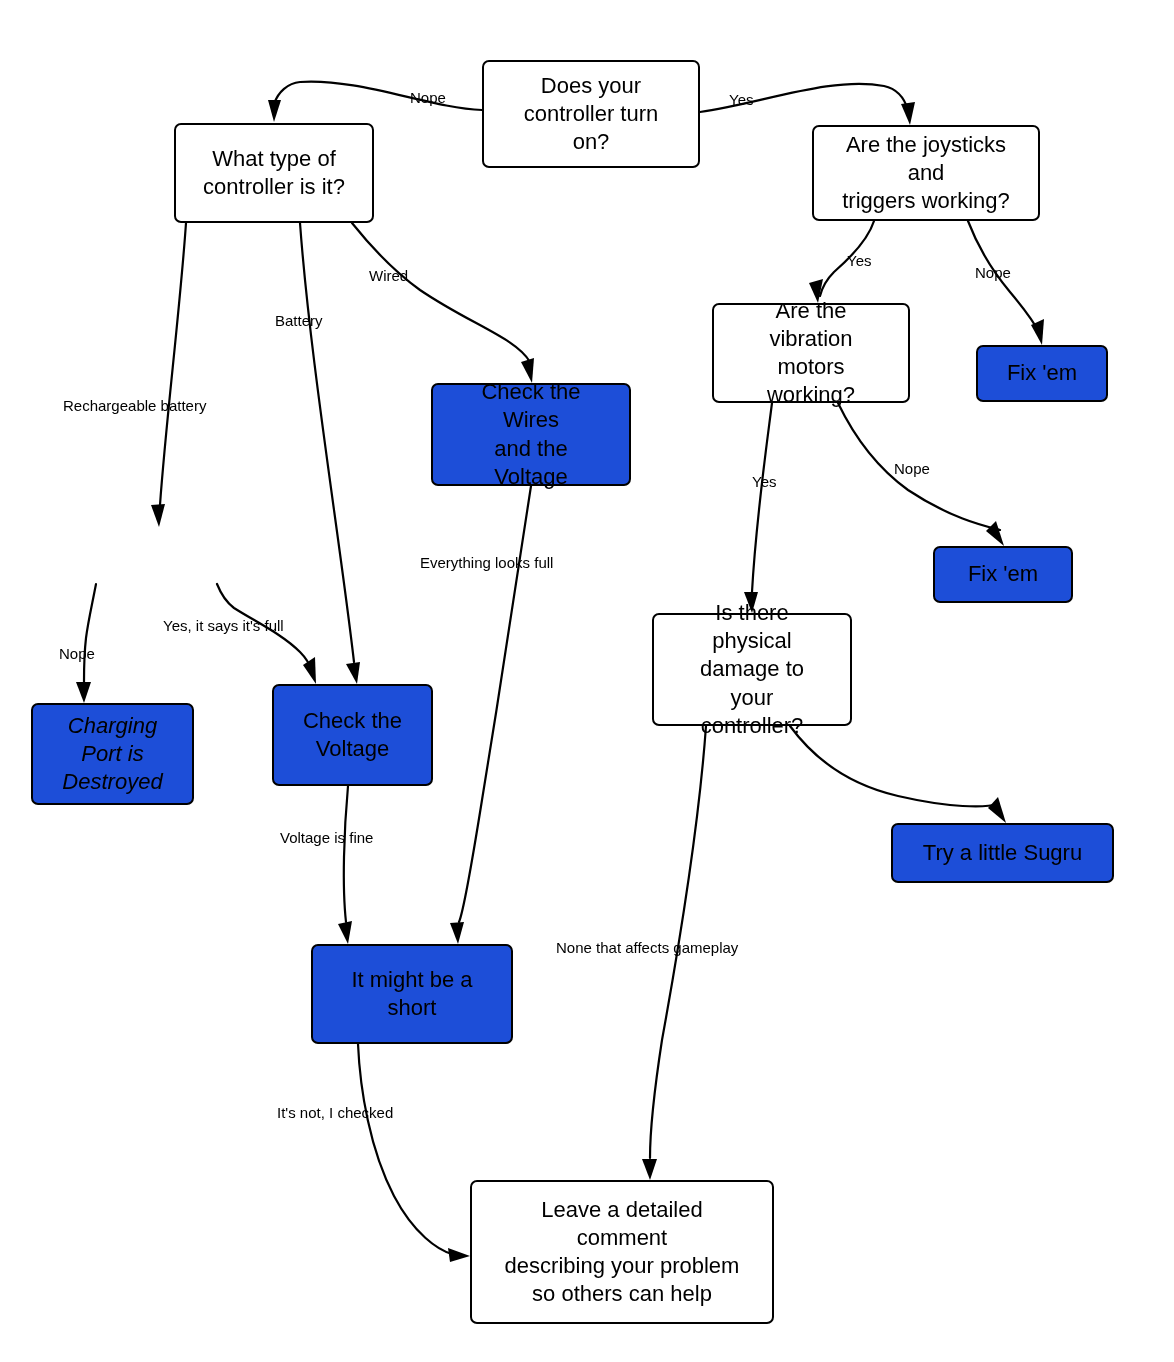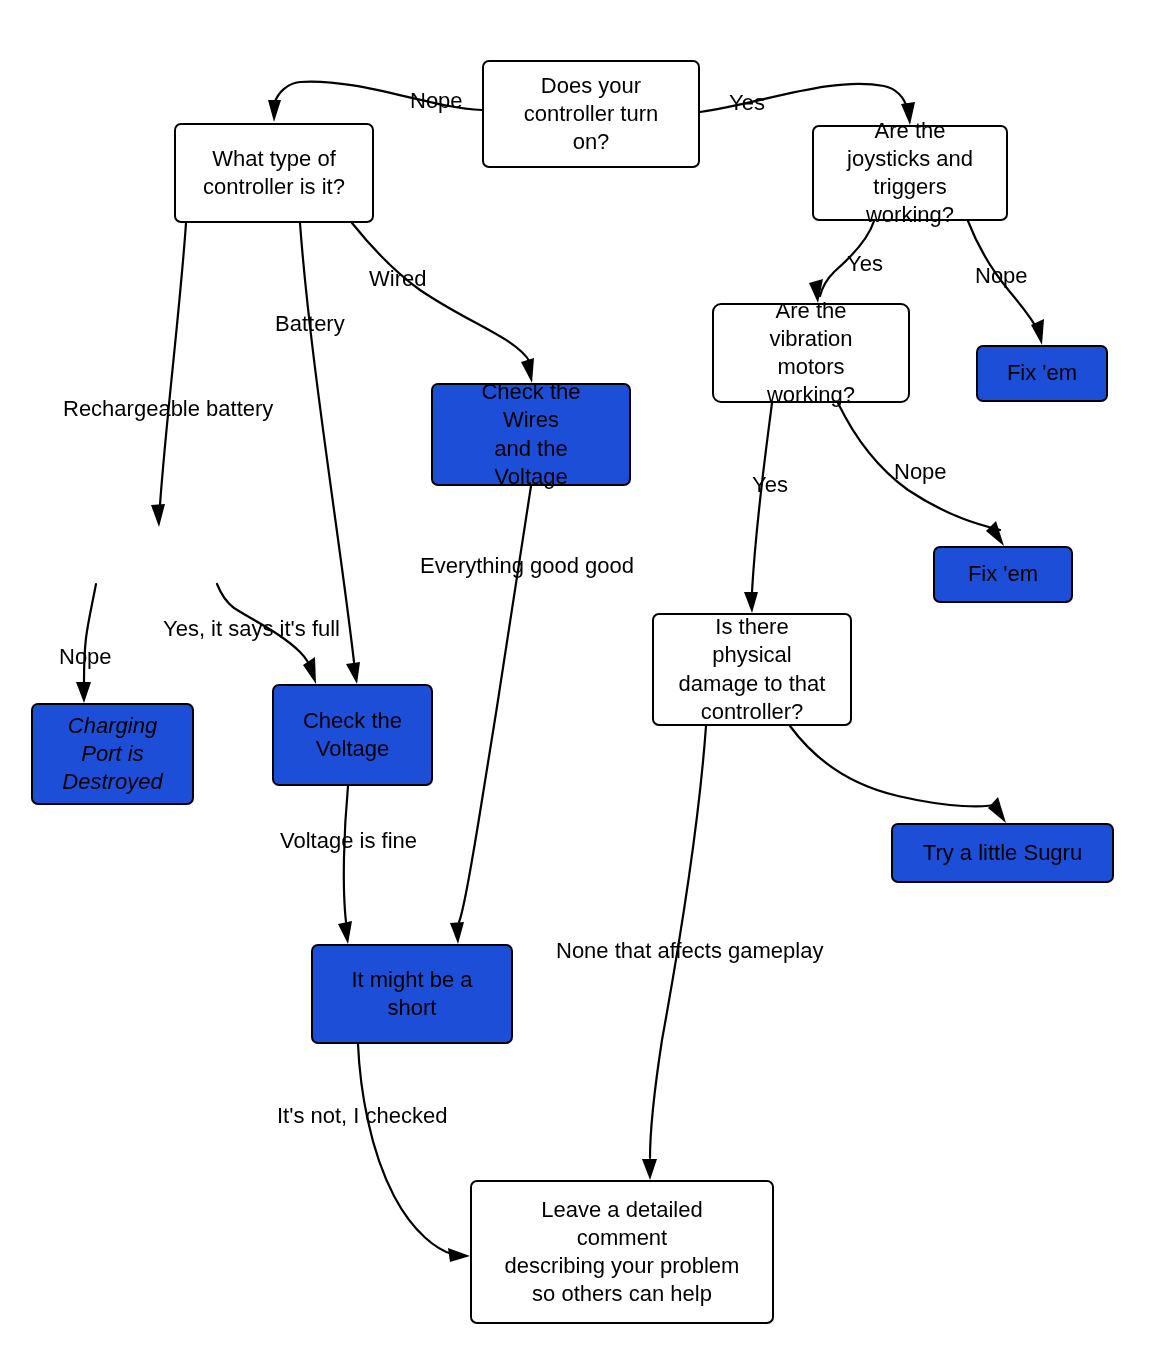--- a/index.html
+++ b/index.html
@@ -57,21 +57,21 @@
   .node.shaded {
     background: #1d4ed8;
   }
   .node .label {
     display: block;
     width: 100%;
     white-space: pre-line;
   }
   .edge-label {
     position: absolute;
-    font-size: 22px;
+    font-size: 15px;
     color: #000000;
     white-space: nowrap;
     line-height: 1;
     background: transparent;
   }
 </style>
 </head>
 <body>
 
 <div id="canvas">
@@ -160,41 +160,41 @@
   </svg>
 
   <div class="node" style="left:482px;top:60px;width:218px;height:108px;">
     <span class="label">Does your
 controller turn on?</span>
   </div>
   <div class="node" style="left:174px;top:123px;width:200px;height:100px;">
     <span class="label">What type of
 controller is it?</span>
   </div>
-  <div class="node" style="left:812px;top:125px;width:196px;height:96px;text-align:center;">
+  <div class="node" style="left:812px;top:125px;width:228px;height:96px;text-align:center;">
     <span class="label">Are the joysticks and
 triggers working?</span>
   </div>
-  <div class="node" style="left:712px;top:303px;width:198px;height:100px;border-radius:9px;">
+  <div class="node" style="left:712px;top:303px;width:198px;height:100px;">
     <span class="label">Are the vibration
 motors working?</span>
   </div>
   <div class="node shaded" style="left:976px;top:345px;width:132px;height:57px;">
     <span class="label">Fix 'em</span>
   </div>
   <div class="node shaded" style="left:431px;top:383px;width:200px;height:103px;">
     <span class="label">Check the Wires
 and the Voltage</span>
   </div>
   <div class="node shaded" style="left:933px;top:546px;width:140px;height:57px;">
     <span class="label">Fix 'em</span>
   </div>
   <div class="node" style="left:652px;top:613px;width:200px;height:113px;">
     <span class="label">Is there physical
-damage to that
+damage to your
 controller?</span>
   </div>
   <div class="node shaded" style="left:31px;top:703px;width:163px;height:102px;font-style:italic;">
     <span class="label">Charging Port is
 Destroyed</span>
   </div>
   <div class="node shaded" style="left:891px;top:823px;width:223px;height:60px;">
     <span class="label">Try a little Sugru</span>
   </div>
   <div class="node shaded" style="left:272px;top:684px;width:161px;height:102px;">
@@ -215,18 +215,18 @@
   <div class="edge-label" style="left:729px;top:92px;">Yes</div>
   <div class="edge-label" style="left:63px;top:398px;">Rechargeable battery</div>
   <div class="edge-label" style="left:275px;top:313px;">Battery</div>
   <div class="edge-label" style="left:369px;top:268px;">Wired</div>
   <div class="edge-label" style="left:847px;top:253px;">Yes</div>
   <div class="edge-label" style="left:975px;top:265px;">Nope</div>
   <div class="edge-label" style="left:752px;top:474px;">Yes</div>
   <div class="edge-label" style="left:894px;top:461px;">Nope</div>
   <div class="edge-label" style="left:59px;top:646px;">Nope</div>
   <div class="edge-label" style="left:163px;top:618px;">Yes, it says it's full</div>
-  <div class="edge-label" style="left:420px;top:555px;">Everything good good</div>
+  <div class="edge-label" style="left:420px;top:555px;">Everything looks full</div>
   <div class="edge-label" style="left:280px;top:830px;">Voltage is fine</div>
   <div class="edge-label" style="left:556px;top:940px;">None that affects gameplay</div>
   <div class="edge-label" style="left:277px;top:1105px;">It's not, I checked</div>
 
 </div>
 
 </body></html>

